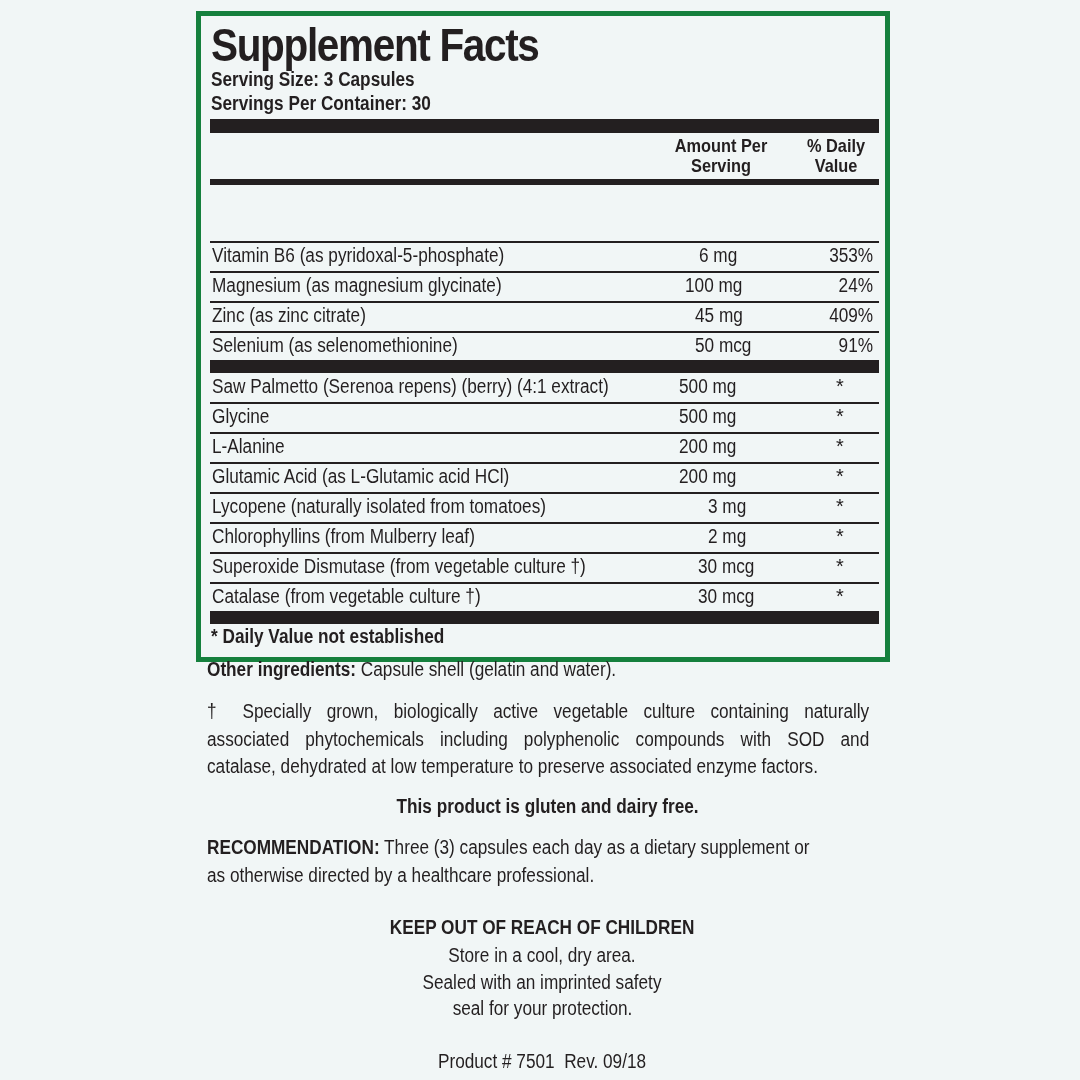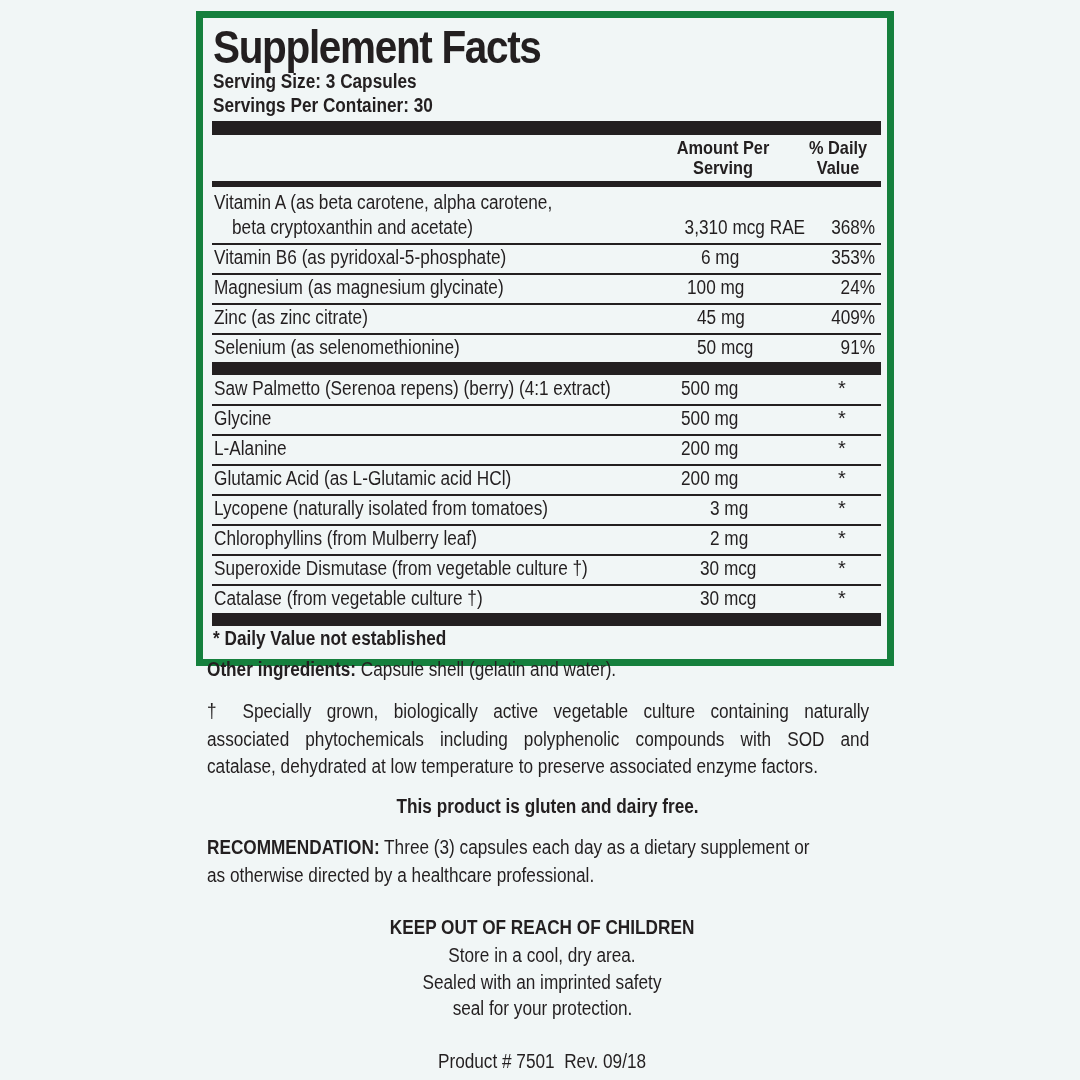--- a/index.html
+++ b/index.html
@@ -1,18 +1,18 @@
 <!DOCTYPE html>
 <html><head>
 <meta charset="utf-8">
 <style>
   html,body{margin:0;padding:0;}
   body{width:1080px;height:1080px;background:#f1f6f6;position:relative;overflow:hidden;
        font-family:"Liberation Sans Narrow","Liberation Sans",sans-serif;color:#231f20;}
-  #facts-box{position:absolute;left:196px;top:11px;width:684px;height:641px;border:7px solid #15803d;box-sizing:content-box;}
+  #facts-box{position:absolute;left:196px;top:11px;width:684px;height:641px;border:5px solid #15803d;box-sizing:content-box;}
   .title{position:absolute;left:10px;top:2px;font-size:46px;font-weight:bold;letter-spacing:-1.5px;transform:scaleX(0.88);transform-origin:left top;white-space:nowrap;}
   .serv{position:absolute;left:10px;font-size:20px;font-weight:bold;transform:scaleX(0.86);transform-origin:left top;white-space:nowrap;}
   .bar{position:absolute;left:9px;width:669px;background:#231f20;}
   .thin{position:absolute;left:9px;width:669px;height:2px;background:#231f20;}
   .hdr{position:absolute;font-size:19px;font-weight:bold;text-align:center;line-height:20px;transform:scaleX(0.86);transform-origin:center top;white-space:nowrap;}
   .row{position:absolute;left:9px;width:669px;font-size:20px;white-space:nowrap;}
   .row .nm{position:absolute;left:2px;transform:scaleX(0.86);transform-origin:left top;}
   .row .am{position:absolute;right:176px;text-align:right;transform:scaleX(0.86);transform-origin:right top;}
   .row .am-left{position:absolute;left:469px;transform:scaleX(0.86);transform-origin:left top;}
   .row .dv{position:absolute;right:6px;text-align:right;transform:scaleX(0.86);transform-origin:right top;}
@@ -38,26 +38,20 @@
     <div>Amount Per</div>
     <div>Serving</div>
   </div>
   <div class="hdr" style="left:590px;top:120px;width:90px">
     <div>% Daily</div>
     <div>Value</div>
   </div>
 
   <div class="bar" style="top:163px;height:6px"></div>
 
-  <div class="row" style="top:173px;height:50px">
-    <span class="nm" style="top:0">Vitamin A (as beta carotene, alpha carotene,</span>
-    <span class="nm" style="top:25px;left:20px">beta cryptoxanthin and acetate)</span>
-    <span class="am" style="top:25px;right:76px">3,310 mcg RAE</span>
-    <span class="dv" style="top:25px">368%</span>
-  </div>
   <div class="thin" style="top:225px"></div>
 
   <div class="row" style="top:228px">
     <span class="nm">Vitamin B6 (as pyridoxal-5-phosphate)</span>
     <span class="am-left" style="left:489px">6 mg</span>
     <span class="dv">353%</span>
   </div>
   <div class="thin" style="top:255px"></div>
 
   <div class="row" style="top:258px">

